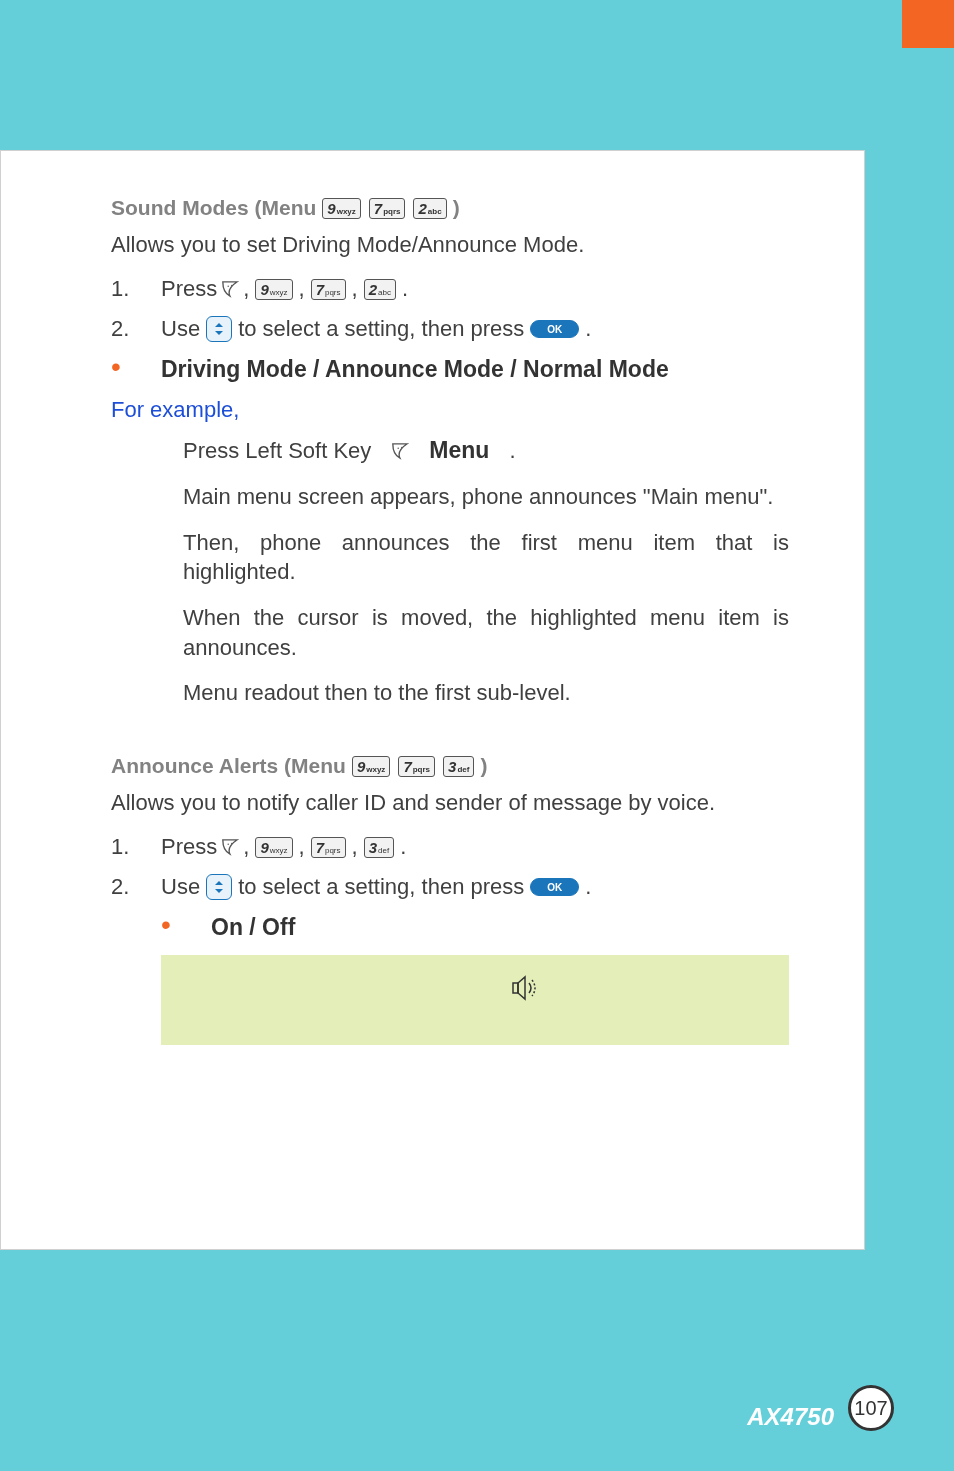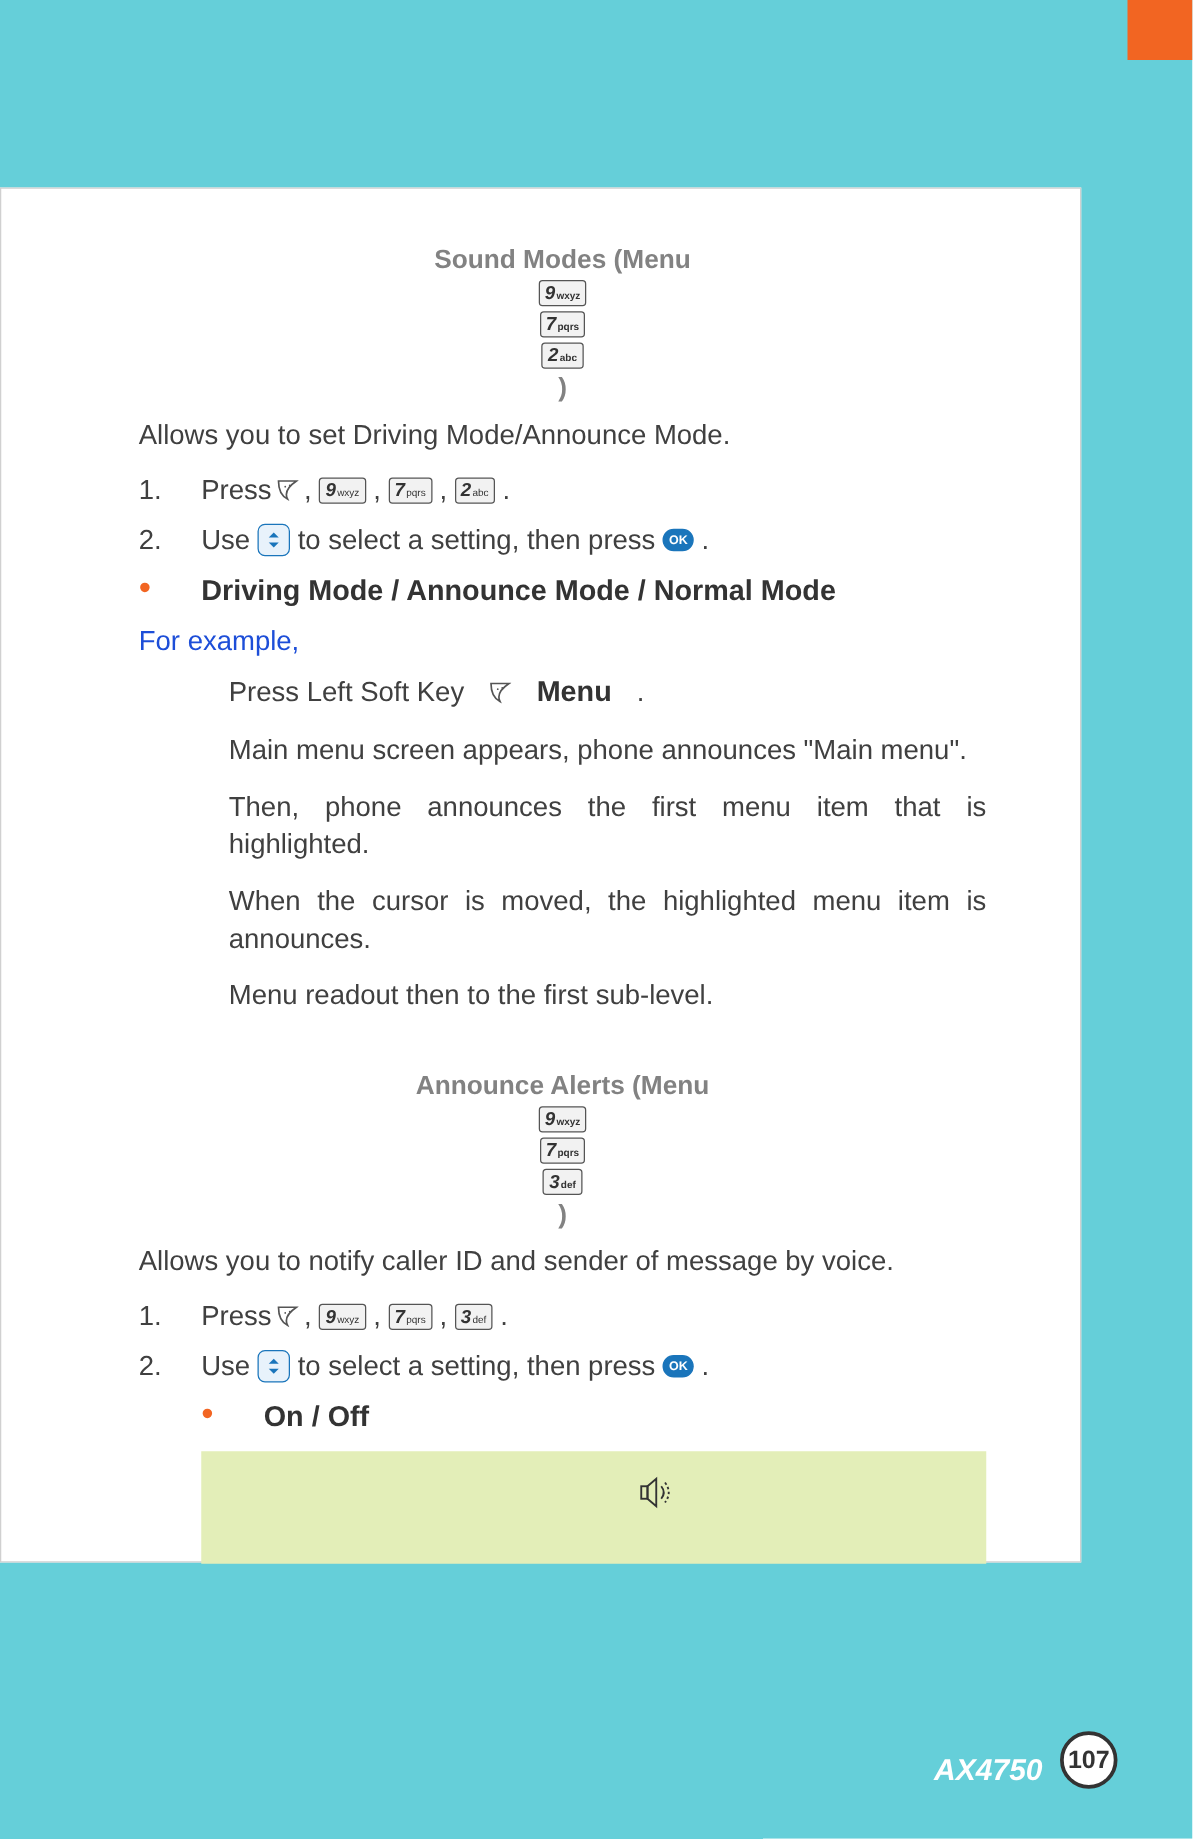--- a/index.html
+++ b/index.html
@@ -42,21 +42,20 @@
     }
     .section-heading {
       color: #828282;
       font-weight: bold;
       font-size: 21px;
       margin-bottom: 12px;
       display: flex;
       align-items: center;
       flex-wrap: wrap;
       gap: 4px;
-      flex-direction: column;
     }
     .intro {
       font-size: 22px;
       color: #404040;
       margin-bottom: 18px;
     }
     .step {
       display: flex;
       font-size: 22px;
       color: #404040;
@@ -174,21 +173,21 @@
     .ok-key {
       display: inline-flex;
       align-items: center;
       justify-content: center;
       border: 1.5px solid #1a75bb;
       background: #1a75bb;
       color: #fff;
       font-size: 10px;
       font-weight: bold;
       border-radius: 10px;
-      padding: 2px 4px;
+      padding: 2px 16px;
       vertical-align: middle;
       margin: 0 2px;
       height: 18px;
     }
     .note-box {
       margin-left: 50px;
       margin-top: 10px;
       background: #e3eeb8;
       height: 90px;
       display: flex;
@@ -219,21 +218,21 @@
     }
     .footer-page {
       width: 46px;
       height: 46px;
       border: 3px solid #333;
       border-radius: 50%;
       background: #ffffff;
       display: flex;
       align-items: center;
       justify-content: center;
-      font-weight: bold;
+      font-weight: normal;
       font-size: 20px;
       color: #333;
     }
     .sec2-gap {
       height: 30px;
     }
   </style>
 </head>
 <body>
 

